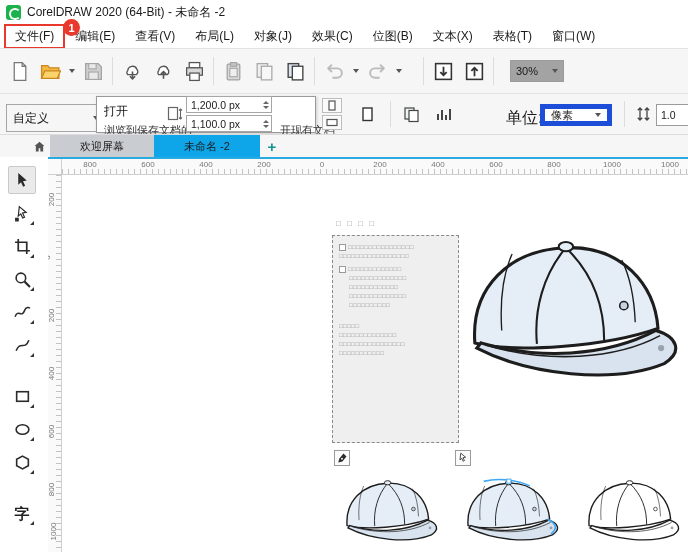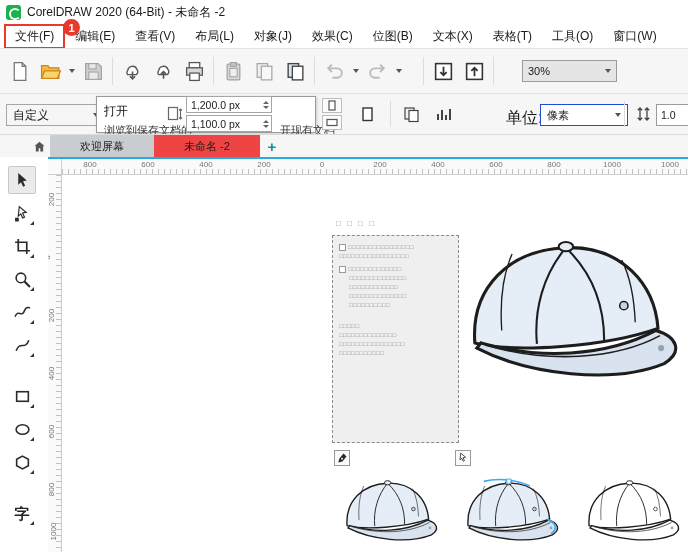--- a/index.html
+++ b/index.html
@@ -27,27 +27,27 @@
   .tbtn{width:30px;height:34px;display:flex;align-items:center;justify-content:center;
     border-radius:2px;flex:none}
   .tbtn svg{width:21px;height:21px}
   .dd{width:11px;height:34px;display:flex;align-items:center;justify-content:center;flex:none}
   .caret{width:0;height:0;border-left:3.5px solid transparent;border-right:3.5px solid transparent;
     border-top:4px solid #555}
   .vsep{width:1px;height:28px;background:#dcdcdd;margin:0 3px;flex:none}
   .pdf-btn{display:flex;align-items:center;gap:3px;padding:0 5px;height:34px;flex:none}
   .pdf-btn svg{width:16px;height:18px}
   .pdf-label{font-size:11px;font-weight:bold;color:#333}
-  .zoom-combo{width:95px;height:22px;background:#e5e5e5;border:1px solid #9b9b9b;display:flex;
+  .zoom-combo{width:54px;height:22px;background:#a3a3a3;border:1px solid #9b9b9b;display:flex;
     align-items:center;justify-content:space-between;padding:0 5px;font-size:11px;
-    margin-left:24px;flex:none}
+    margin-left:12px;flex:none}
   
   .propbar{position:absolute;left:0;top:94px;width:688px;height:41px;background:#f6f6f7;
     border-bottom:1px solid #dcdcdd;overflow:hidden}
-  .preset-combo{position:absolute;left:6px;top:10px;width:100px;height:22px;background:#f6f6f7;
+  .preset-combo{position:absolute;left:6px;top:10px;width:100px;height:28px;background:#f6f6f7;
     border:1px solid #a6a6a6;display:flex;align-items:center;justify-content:space-between;
     padding:0 6px;font-size:12px;z-index:1}
   .tooltip{position:absolute;left:96px;top:2px;width:220px;height:37px;background:#fff;
     border:1px solid #9a9a9a;box-shadow:1px 1px 3px rgba(0,0,0,.18);z-index:2;
     padding:6px 7px;font-size:11px}
   .tt-title{font-size:12px;margin-bottom:3px;color:#111}
   .tt-line{color:#333;display:flex;white-space:nowrap}
   .tt-gap{width:88px;flex:none}
   .size-group{position:absolute;left:166px;top:2px;z-index:3;display:flex;align-items:center;gap:2px}
   .size-icon{width:18px;height:18px}
@@ -59,35 +59,35 @@
     border-bottom:3.5px solid #666}
   .spin .d{width:0;height:0;border-left:3px solid transparent;border-right:3px solid transparent;
     border-top:3.5px solid #666}
   .orient-stack{position:absolute;left:322px;top:4px;display:flex;flex-direction:column;gap:2px;z-index:3}
   .mini-btn{width:20px;height:15px;display:flex;align-items:center;justify-content:center;
     border:1px solid #bdbdbd;background:#fbfbfb}
   .pbtn{position:absolute;top:7px;width:26px;height:26px;display:flex;align-items:center;
     justify-content:center;z-index:1}
   .pbtn svg{width:17px;height:17px}
   .units-label{position:absolute;left:506px;top:14px;font-size:16px}
-  .units-combo{position:absolute;left:540px;top:10px;width:88px;height:22px;background:#fff;
-    border:1px solid #1d4ed8;display:flex;align-items:center;justify-content:space-between;
+  .units-combo{position:absolute;left:540px;top:10px;width:72px;height:22px;background:#fff;
+    border:5px solid #1d4ed8;display:flex;align-items:center;justify-content:space-between;
     padding:0 6px;font-size:11px}
   .psep{position:absolute;top:7px;width:1px;height:26px;background:#dcdcdd}
   .nudge-icon{position:absolute;left:634px;top:11px;width:18px;height:18px}
   .nudge-field{position:absolute;left:656px;top:10px;width:44px;height:22px;background:#fff;
     border:1px solid #9b9b9b;font-size:10.5px;display:flex;align-items:center;padding-left:4px}
   
   .tabbar{position:absolute;left:0;top:135px;width:688px;height:22px;background:#f6f6f7;
     display:flex;align-items:stretch}
   .home-btn{width:22px;display:flex;align-items:center;justify-content:center;margin-left:28px}
   .home-btn svg{width:13px;height:13px}
   .tab{padding:0 30px;display:flex;align-items:center;font-size:11px;flex:none}
   .tab.welcome{background:#c9cdd1}
-  .tab.active{background:#ef4444}
+  .tab.active{background:#0ea5e9}
   .newtab{width:24px;display:flex;align-items:center;justify-content:center;color:#12938e;
     font-size:15px;font-weight:bold}
   .blue-line{position:absolute;left:48px;top:157px;width:640px;height:2px;background:#29abe2}
   
   .ruler-corner{position:absolute;left:48px;top:159px;width:14px;height:16px;background:#fafafa;
     border-right:1px solid #cfcfcf;border-bottom:1px solid #cfcfcf}
   .hruler{position:absolute;left:62px;top:159px;width:626px;height:16px;background:#fafafa;
     border-bottom:1px solid #cfcfcf;overflow:hidden}
   .hruler .ticks{position:absolute;left:0;bottom:0;width:100%;height:5px;
     background:repeating-linear-gradient(to right,#c2c2c2 0 1px,transparent 1px 6px)}
@@ -152,21 +152,20 @@
 <div class="menubar">
   <span class="menu-item hl">文件(F)</span>
   <span class="menu-item">编辑(E)</span>
   <span class="menu-item">查看(V)</span>
   <span class="menu-item">布局(L)</span>
   <span class="menu-item">对象(J)</span>
   <span class="menu-item">效果(C)</span>
   <span class="menu-item">位图(B)</span>
   <span class="menu-item">文本(X)</span>
   <span class="menu-item">表格(T)</span>
-  <span class="menu-item">工具(O)</span>
   <span class="menu-item">窗口(W)</span>
 </div>
 <div class="badge">1</div>
 
 <div class="toolbar">
   <div class="tbtn">
     <svg viewBox="0 0 20 20">
         <path d="M5 1.5h7.5l3.5 3.5v13.5H5z" fill="#fff" stroke="#777" stroke-width="1.2"></path>
         <path d="M12.5 1.5V5H16" fill="none" stroke="#777" stroke-width="1.2"></path>
       </svg>

